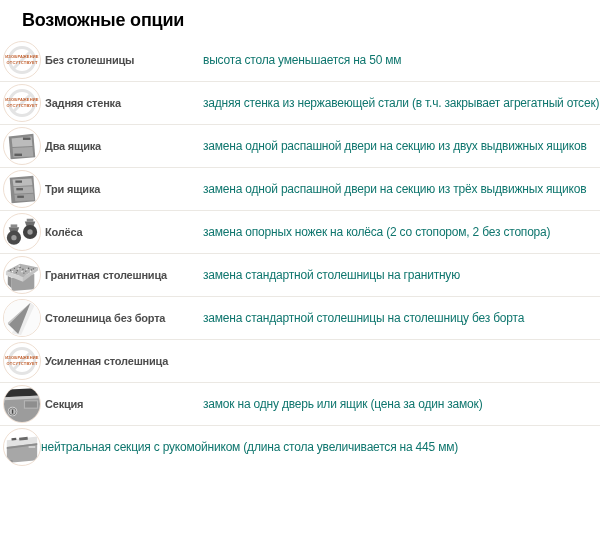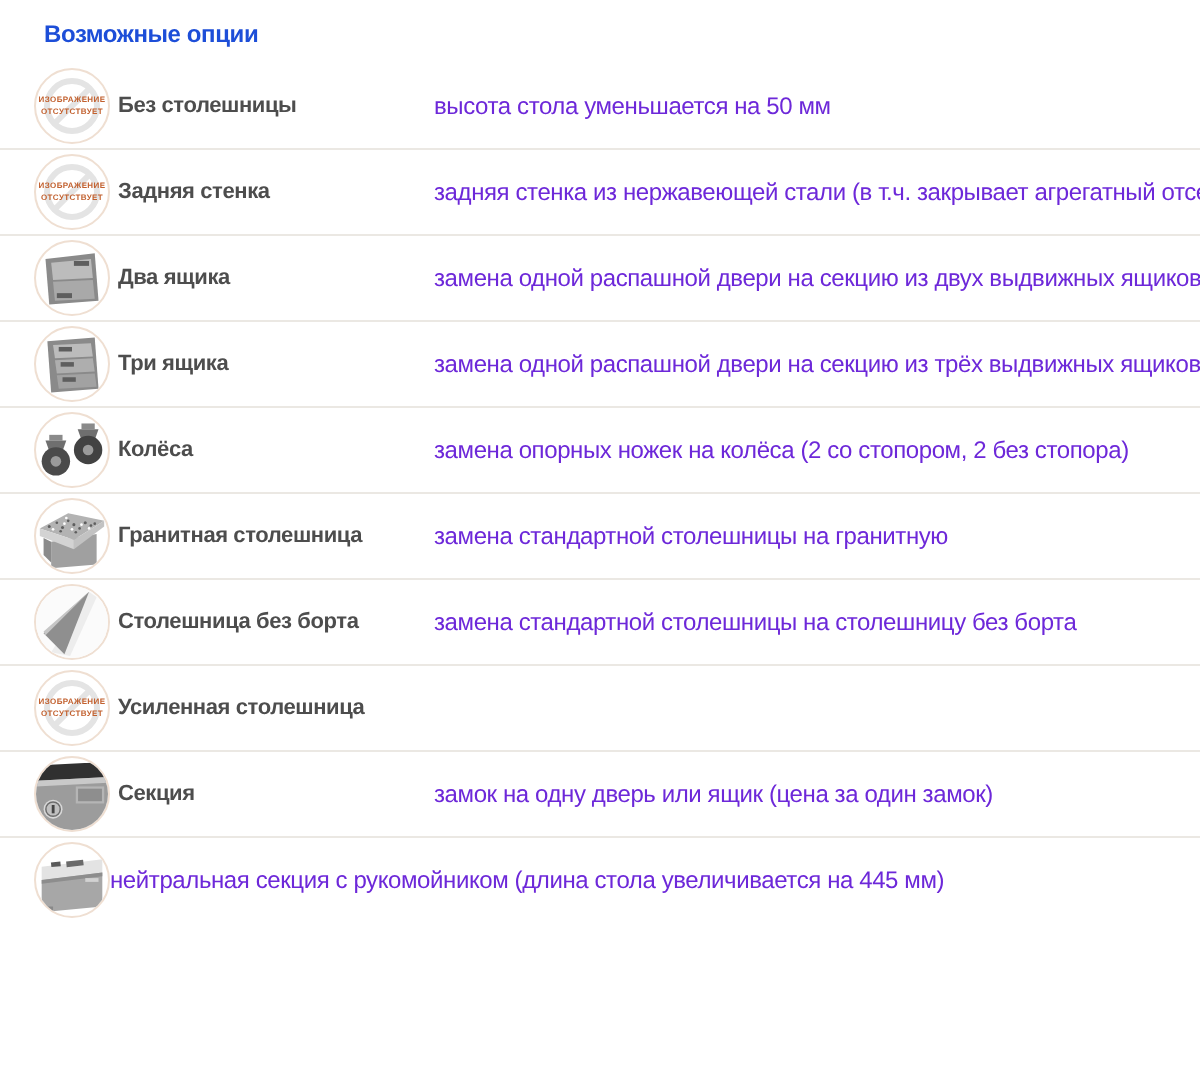--- a/index.html
+++ b/index.html
@@ -3,46 +3,46 @@
 <meta charset="utf-8">
 <style>
   html,body{margin:0;padding:0;}
   body{
     width:600px;height:544px;overflow:hidden;background:#ffffff;
     font-family:"Liberation Sans","DejaVu Sans",sans-serif;
     -webkit-font-smoothing:antialiased;
   }
   .page{padding-top:4px;}
   .page-title{
-    font-size:12px;font-weight:bold;color:#1d4ed8;
+    font-size:18px;font-weight:bold;color:#000000;
     letter-spacing:-0.2px;margin:6px 0 8px 22px;
   }
   .options-list{display:block;}
   .option-row{
     display:flex;align-items:center;
-    height:42px;padding-left:17px;
+    height:42px;padding-left:3px;
     border-bottom:1px solid #ebe8e3;
     box-sizing:content-box;
   }
   .option-row:last-child{border-bottom:none;}
   .icon-circle{
     flex:0 0 38px;width:38px;height:38px;border-radius:50%;
     border:1px solid #efdfd2;box-sizing:border-box;
     overflow:hidden;position:relative;background:#fff;
     display:flex;align-items:center;justify-content:center;
   }
   .icon-circle svg{display:block;}
   .option-name{
     flex:0 0 158px;margin-left:4px;
     font-size:11px;font-weight:bold;color:#4d4d4d;
     letter-spacing:-0.2px;white-space:nowrap;
   }
   .option-desc{
     flex:1 1 auto;
-    font-size:12px;color:#6d28d9;
+    font-size:12px;color:#0f766e;
     letter-spacing:-0.2px;white-space:nowrap;overflow:hidden;
   }
   
   .ph{
     position:absolute;inset:0;
     display:flex;flex-direction:column;align-items:center;justify-content:center;gap:2px;
   }
   .ph-mark{position:absolute;top:1px;left:1px;}
   .ph-t1,.ph-t2{
     position:relative;z-index:1;

